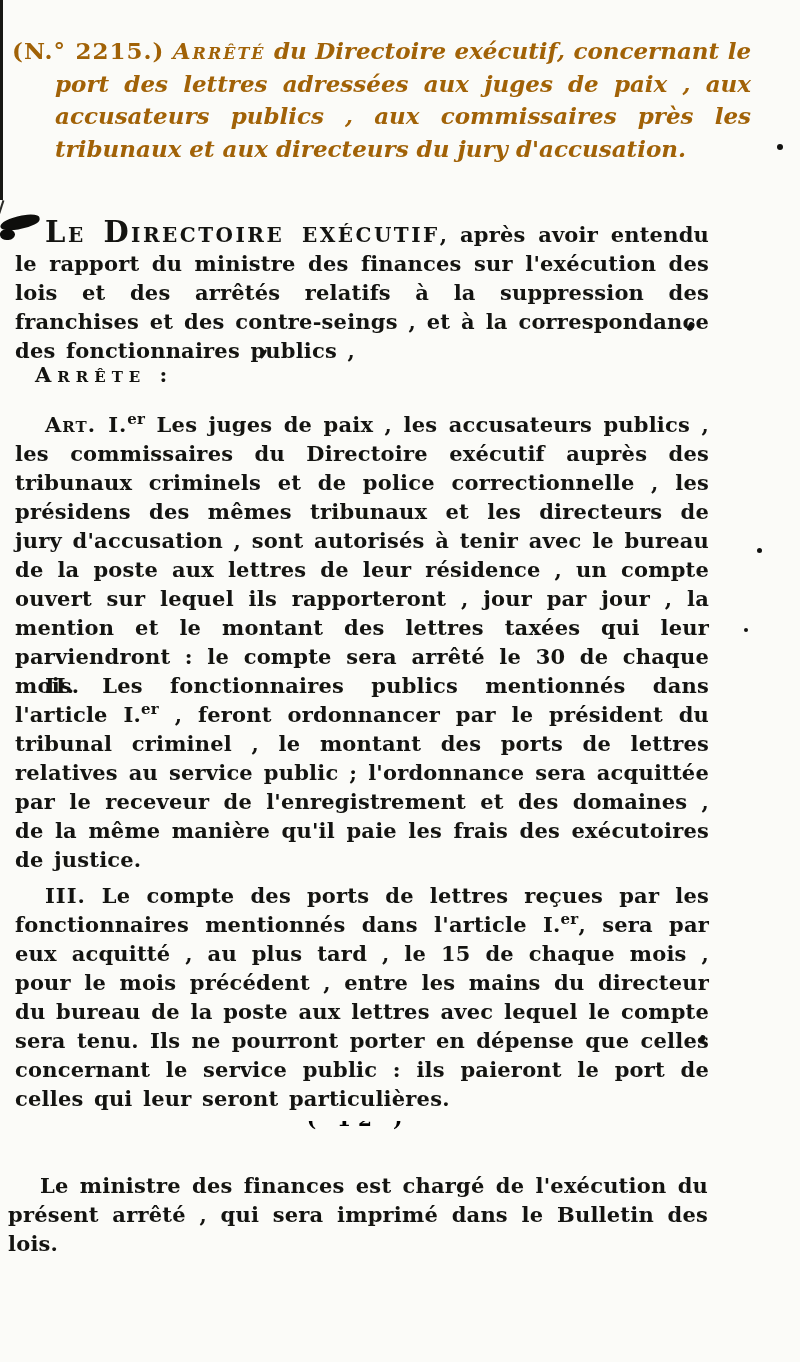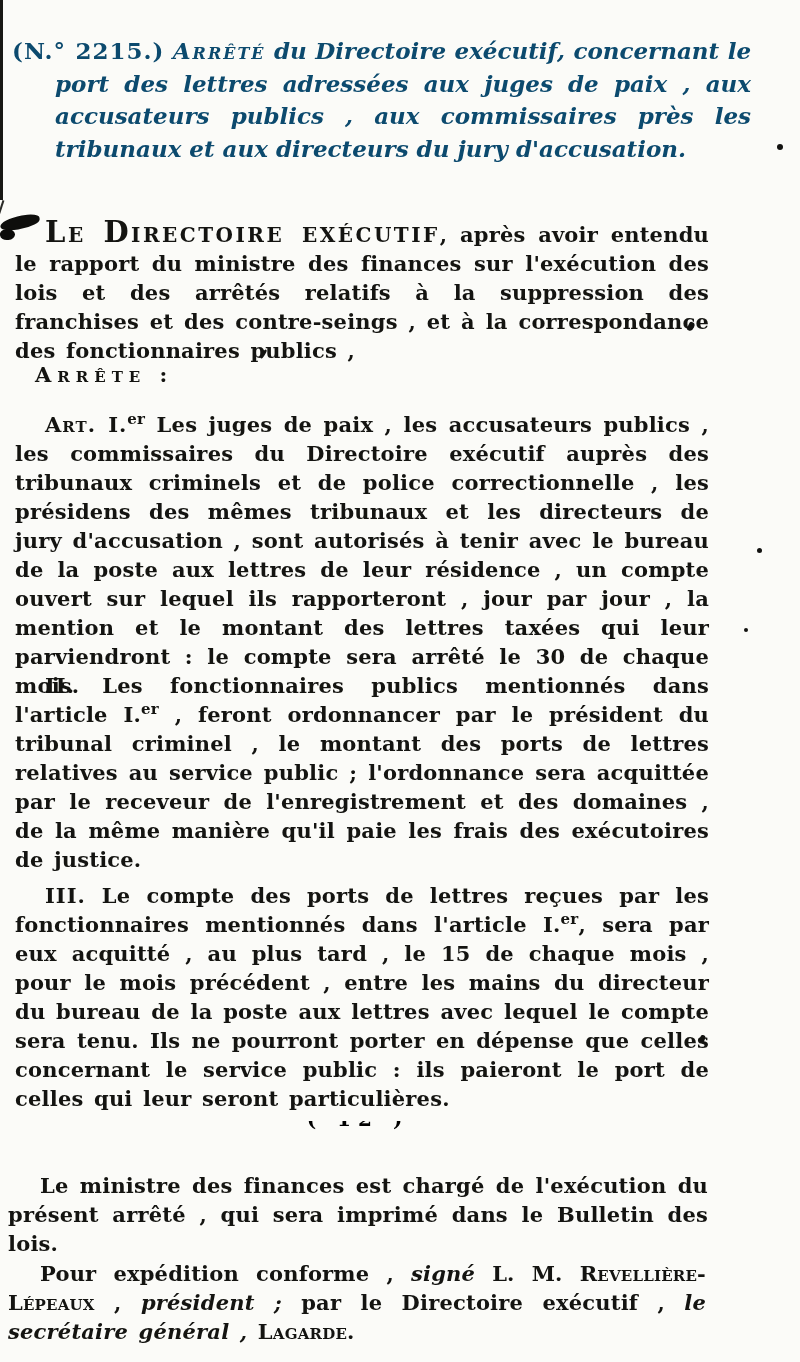--- a/index.html
+++ b/index.html
@@ -13,21 +13,21 @@
     font-weight:bold;
     -webkit-font-smoothing:antialiased;
   }
   .block{position:absolute;}
   
   .headnote{
     top:12px;left:12px;width:696px;
     font-size:23px;line-height:32.5px;
     text-align:justify;
     padding-left:43px;text-indent:-43px;
-    color:#0c4a6e;
+    color:#a16207;
   }
   .act-number{font-style:normal;letter-spacing:1px;}
   .act-title{font-style:italic;}
   .act-title .lead-word{font-variant:small-caps;letter-spacing:2px;}
   
   .dateline{
     top:149px;left:12px;width:696px;
     text-align:center;font-size:22px;line-height:28px;
   }
   
@@ -97,21 +97,20 @@
   <p class="block body-par article-2"><span class="article-lead">II.</span><span> Les fonctionnaires publics mentionnés dans l'article I.</span><sup>er</sup><span> , feront ordonnancer par le président du tribunal criminel , le montant des ports de lettres relatives au service public ; l'ordonnance sera acquittée par le receveur de l'enregistrement et des domaines , de la même manière qu'il paie les frais des exécutoires de justice.</span></p>
 
   <p class="block body-par article-3"><span class="article-lead">III.</span><span> Le compte des ports de lettres reçues par les fonctionnaires mentionnés dans l'article I.</span><sup>er</sup><span>, sera par eux acquitté , au plus tard , le 15 de chaque mois , pour le mois précédent , entre les mains du directeur du bureau de la poste aux lettres avec lequel le compte sera tenu. Ils ne pourront porter en dépense que celles concernant le service public : ils paieront le port de celles qui leur seront particulières.</span></p>
 
   <div class="block pagemark-clip">
     <span>( 12 )</span>
   </div>
 
   <p class="block body-par exec-clause">Le ministre des finances est chargé de l'exécution du présent arrêté , qui sera imprimé dans le Bulletin des lois.</p>
 
-  <p class="block body-par attestation"><span>Pour expédition conforme , </span><span class="it">signé</span><span> L. M. </span><span class="sc">Revellière-Lépeaux</span><span> , </span><span class="it">président ;</span><span> par le Directoire exécutif , </span><span class="it">le secrétaire général ,</span><span class="sc"> Lagarde.</span></p>
 
   <div class="vrule"></div>
   <div class="hairline"></div>
   <div class="smudge-lois"></div>
   <div class="blot-diamond"></div>
   <div class="speck" style="left:777px;top:144px;width:6px;height:6px;"></div>
   <div class="speck" style="left:688px;top:322px;width:6px;height:9px;border-radius:40% 60% 70% 30%;transform:rotate(25deg);"></div>
   <div class="speck" style="left:262px;top:349px;width:3px;height:10px;transform:rotate(32deg);border-radius:40%;"></div>
   <div class="speck" style="left:757px;top:548px;width:5px;height:5px;"></div>
   <div class="speck" style="left:744px;top:628px;width:4px;height:4px;"></div>

